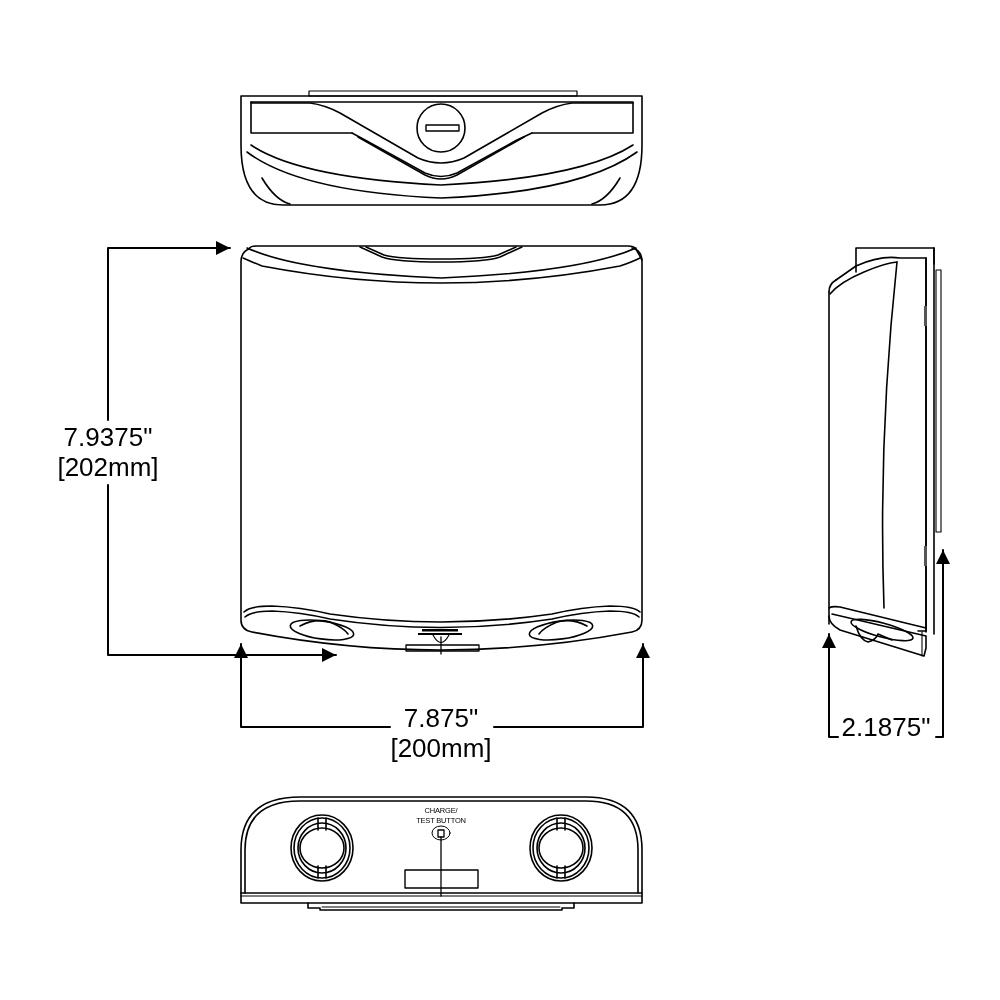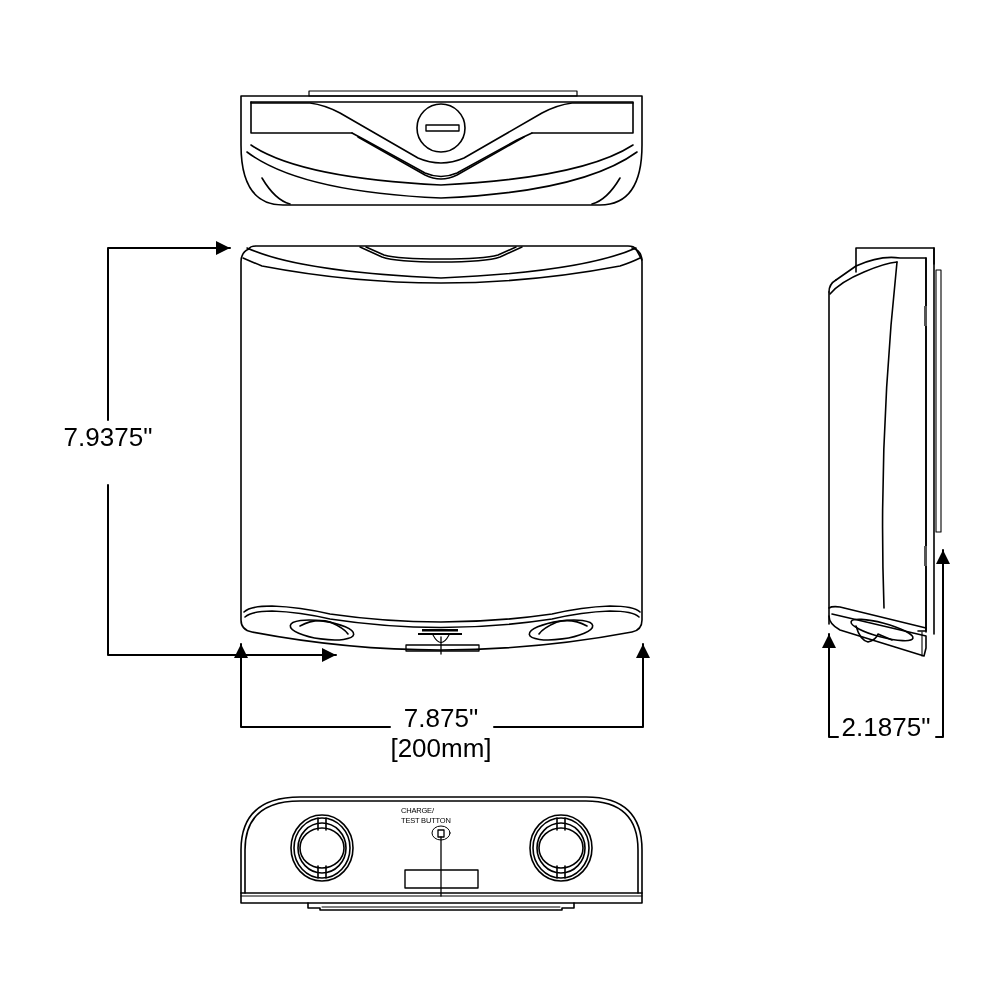--- a/index.html
+++ b/index.html
@@ -13,21 +13,21 @@
     background: #fff;
     text-align: center;
     line-height: 30px;
     white-space: nowrap;
   }
   .note-text {
     position: absolute;
     font-family: "Liberation Sans", sans-serif;
     font-size: 7.5px;
     color: #000;
-    text-align: left;
+    text-align: center;
     line-height: 10px;
     white-space: nowrap;
     letter-spacing: -0.2px;
   }
 </style>
 </head>
 <body>
 
 <svg class="drawing" width="1000" height="1000" viewBox="0 0 1000 1000" xmlns="http://www.w3.org/2000/svg" fill="none" stroke="#000" stroke-width="1.6" stroke-linejoin="round" stroke-linecap="round">
   <defs>
@@ -157,20 +157,21 @@
     <polyline points="390,727 241,727 241,644" marker-end="url(#arrow)"></polyline>
     <polyline points="494,727 643,727 643,644" marker-end="url(#arrow)"></polyline>
 
     <polyline points="838,737 829,737 829,634" marker-end="url(#arrow)"></polyline>
     <polyline points="936,737 943,737 943,550" marker-end="url(#arrow)"></polyline>
   </g>
 </svg>
 
 <div class="dim-text" style="left:38px; top:422px; width:140px;">
   <div>7.9375"</div>
+  <div>[202mm]</div>
 </div>
 
 <div class="dim-text" style="left:371px; top:703px; width:140px; background:transparent;">
   <div style="background:#fff; display:inline-block; padding:0 4px;">7.875"</div>
   <div>[200mm]</div>
 </div>
 
 <div class="dim-text" style="left:816px; top:712px; width:140px; background:transparent;">
   <div style="background:#fff; display:inline-block; padding:0 2px;">2.1875"</div>
 </div>

